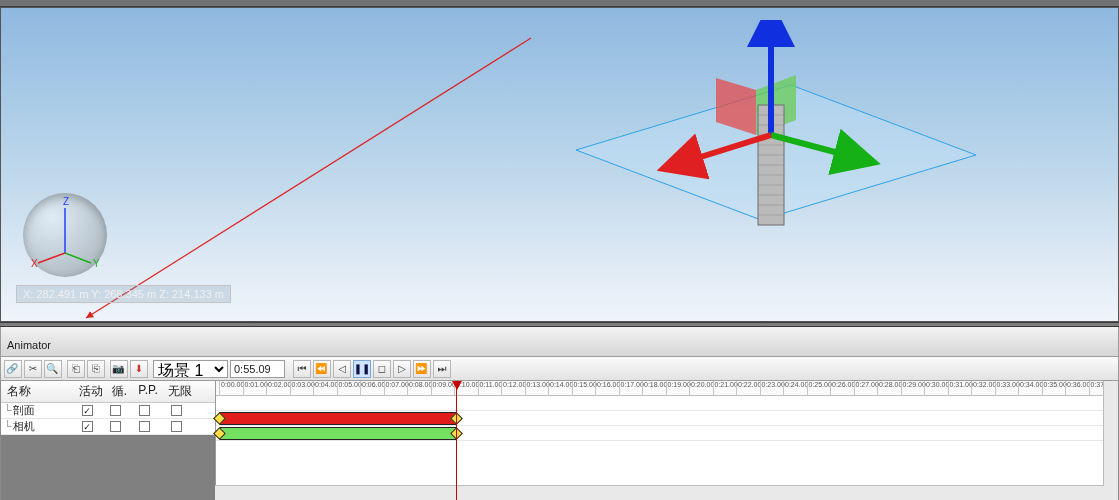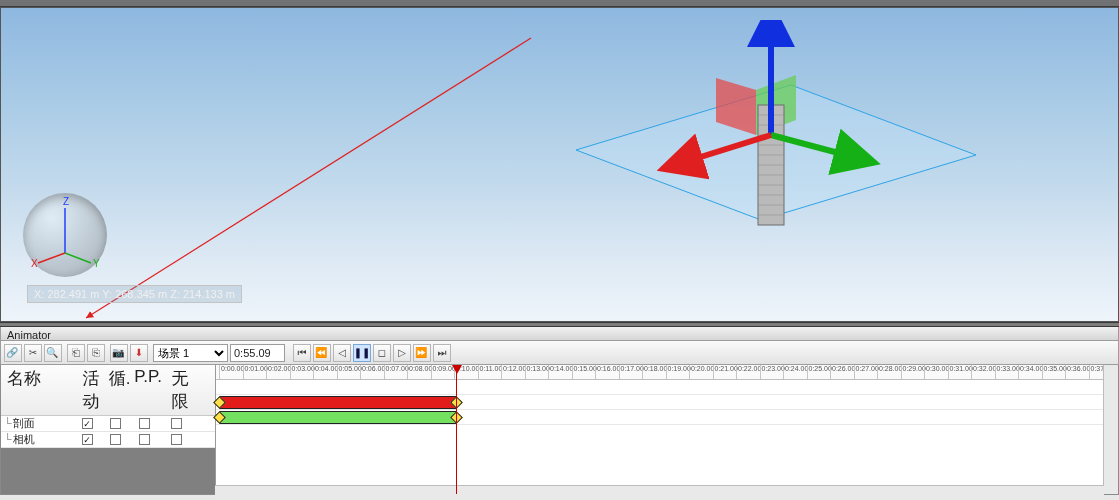--- a/index.html
+++ b/index.html
@@ -24,71 +24,71 @@
   
   .gizmo { position: absolute; left: 555px; top: 12px; width: 420px; height: 300px; }
   .axis-indicator {
     position: absolute; left: 22px; top: 185px; width: 84px; height: 84px;
     border-radius: 50%;
     background: radial-gradient(circle at 35% 30%, #dfecf6 0%, #b8c3cc 65%, #98a2aa 100%);
     box-shadow: inset 0 4px 10px rgba(0,0,0,.25);
   }
   .axis-indicator svg { position:absolute; left:0; top:0; }
   .coords {
-    position: absolute; left: 26px; bottom: 18px;
+    position: absolute; left: 15px; bottom: 18px;
     color: #f0f0f0; font-size: 11px;
     border: 1px solid #c4c4c4; padding: 2px 6px;
     background: rgba(120,150,175,.25);
   }
   .annotation-line { position:absolute; left:0; top:0; pointer-events:none; }
   .panel-divider { height: 5px; background: #7d7d7d; border-top:1px solid #3a3a3a; border-bottom:1px solid #3a3a3a; }
   .panel-title {
     background: linear-gradient(#f2f2f2,#d6d6d6);
     border: 1px solid #9c9c9c; border-top: none;
-    padding: 1px 6px; font-size: 11px; color: #222;
-    height: 14px; line-height: 14px;
+    padding: 11px 6px; font-size: 11px; color: #222;
+    height: 30px; line-height: 14px;
   }
   .toolbar {
     display:flex; align-items:center; gap:2px;
     background: linear-gradient(#fafafa,#e3e3e3);
     border: 1px solid #9c9c9c; border-top:none;
     padding: 2px 3px; height: 24px;
   }
   .tbtn {
     width: 18px; height: 18px;
     background: linear-gradient(#fdfdfd,#e5e5e5);
     border: 1px solid #b6b6b6;
     display:flex; align-items:center; justify-content:center;
     cursor: pointer;
     font-size: 10px; color:#444;
   }
   .tbtn.sep { margin-right: 3px; }
   .tbtn.active { background:#cfe5ff; border-color:#7aa7d9; color:#114; }
   .scene-select {
-    height: 18px; width: 75px; font-size: 11px;
+    height: 18px; width: 75px; font-size: 16px;
     border: 1px solid #9c9c9c; background: #fff;
   }
   .timecode {
     height: 18px; width: 55px; font-size: 11px;
     border: 1px solid #9c9c9c; background:#fff; padding:0 3px;
     display:flex; align-items:center;
   }
   .lower {
     display:flex; height: 130px;
     border: 1px solid #8a8a8a; border-top:none;
     background:#fff;
   }
   .tree-col {
     width: 215px; background:#fff;
     border-right: 1px solid #999;
     display:flex; flex-direction:column;
   }
   .tree-head {
     display:grid; grid-template-columns: 70px 32px 25px 32px 32px;
-    font-size:17px; padding:2px 4px;
+    font-size:12px; padding:2px 4px;
     background: linear-gradient(#fdfdfd,#ececec);
     border-bottom:1px solid #c9c9c9;
   }
   .tree-head span { text-align:center; }
   .tree-head span:first-child { text-align:left; padding-left:2px; }
   .tree-body {
     flex:1; background:#808080; font-size:11px;
     overflow:hidden;
   }
   .trow {

